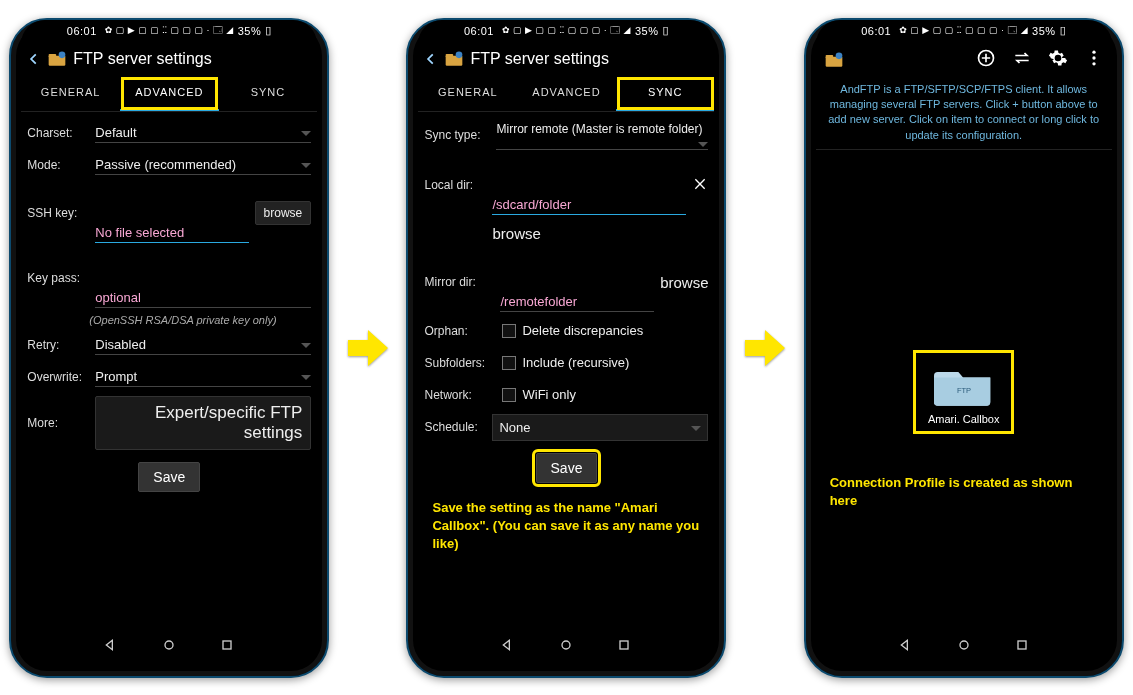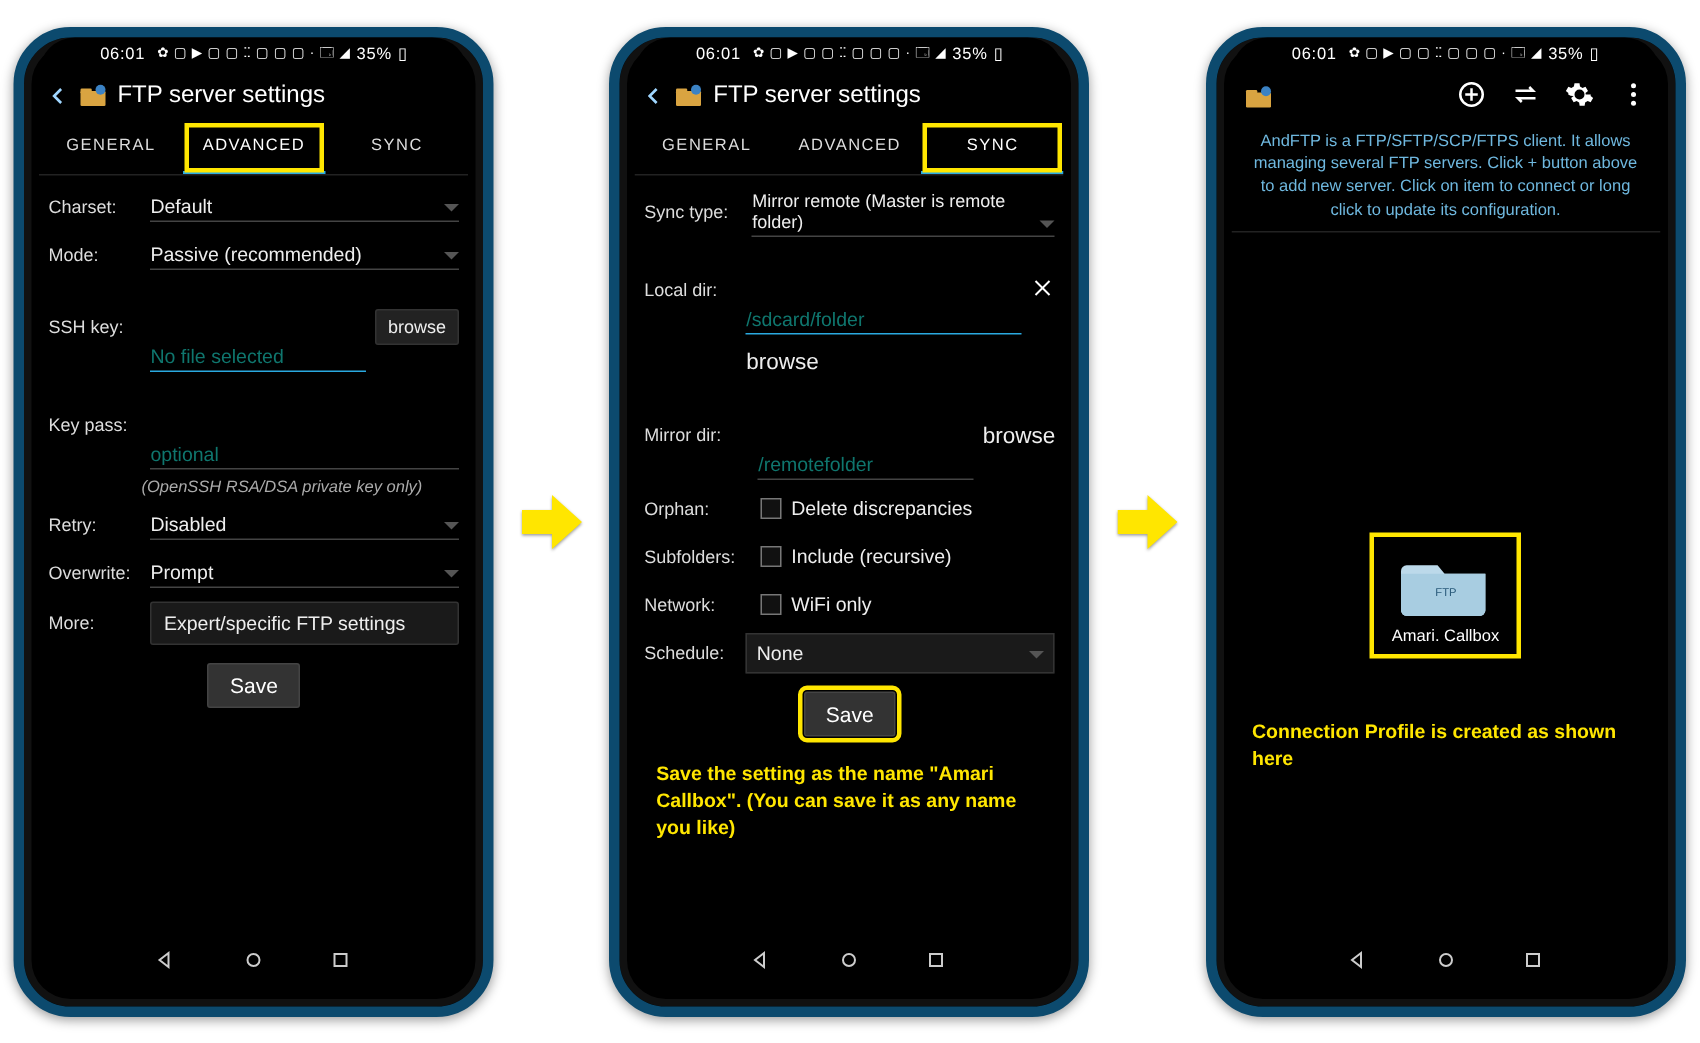--- a/index.html
+++ b/index.html
@@ -16,21 +16,21 @@
     align-items: center;
     justify-content: space-around;
     width: 100%;
     height: 100%;
   }
   .phone {
     width: 320px;
     height: 660px;
     background: #000;
     border-radius: 38px;
-    border: 7px solid #0c4a6e;
+    border: 2px solid #0c4a6e;
     box-shadow: inset 0 0 0 5px #111, 0 2px 8px rgba(0,0,0,.4);
     position: relative;
     padding: 0 10px 14px 10px;
     display: flex;
     flex-direction: column;
     color: #eee;
     font-size: 13px;
   }
   .screen {
     flex: 1;
@@ -106,21 +106,21 @@
   }
   .row .val, .row .input, .row .select {
     flex: 1;
     font-size: 13px;
     color: #eee;
     border: none;
     background: transparent;
     border-bottom: 1px solid #444;
     padding: 2px 0;
   }
-  .row .placeholder { color:#0f766e; font-style: normal; margin-top: 39px;}
+  .row .placeholder { color:#f9a8d4; font-style: normal; margin-top: 39px;}
   .row .select::after {
     content:""; float:right; width:0;height:0;border-left:5px solid transparent;border-right:5px solid transparent;border-top:5px solid #555; margin-top:6px;
   }
   .row .browse-btn {
     background:#222; border:1px solid #333; color:#eee;
     padding:4px 8px; font-size:12px; border-radius:2px; cursor:pointer;
   }
   .note { font-size:11px; color:#aaa; font-style: italic; margin-left:62px;}
   .save-btn {
     align-self: center;
@@ -130,22 +130,22 @@
   }
   .save-btn.highlight { outline:3px solid #ffe600; outline-offset:1px; }
   .input.underline-blue { border-bottom:1px solid #2aa9e0;}
   .checkbox { width:14px; height:14px; border:1px solid #777; background:#111; display:inline-block;}
   .row.cb .lbl { width:72px;}
   .row.cb .cb-label { font-size:13px; color:#eee;}
   .x-icon svg { width:16px;height:16px;}
   .schedule .select { background:#1a1a1a; border:1px solid #333; border-bottom:1px solid #333; padding:5px 6px;}
   .more-btn {
     background:#1a1a1a; border:1px solid #333; color:#eee;
-    padding:6px 8px; font-size:13px; border-radius:2px; cursor:pointer;
-    flex:1; text-align:left;
+    padding:6px 8px; font-size:17px; border-radius:2px; cursor:pointer;
+    flex:1; text-align:right;
   }
   .annot {
     color:#ffe600; font-size:13px; font-weight:bold; line-height:1.4;
     padding: 10px 14px;
   }
   .navbar {
     height: 30px;
     display:flex; align-items:center; justify-content:center; gap:42px;
     color:#ccc;
   }

